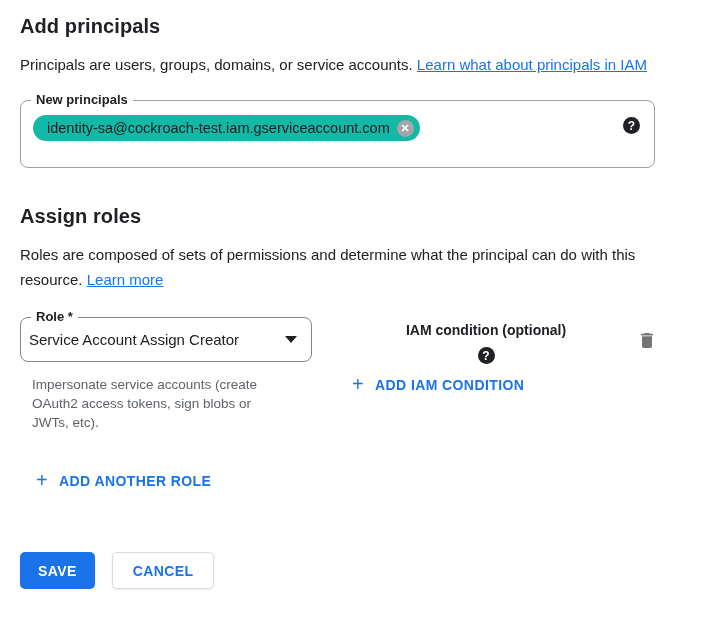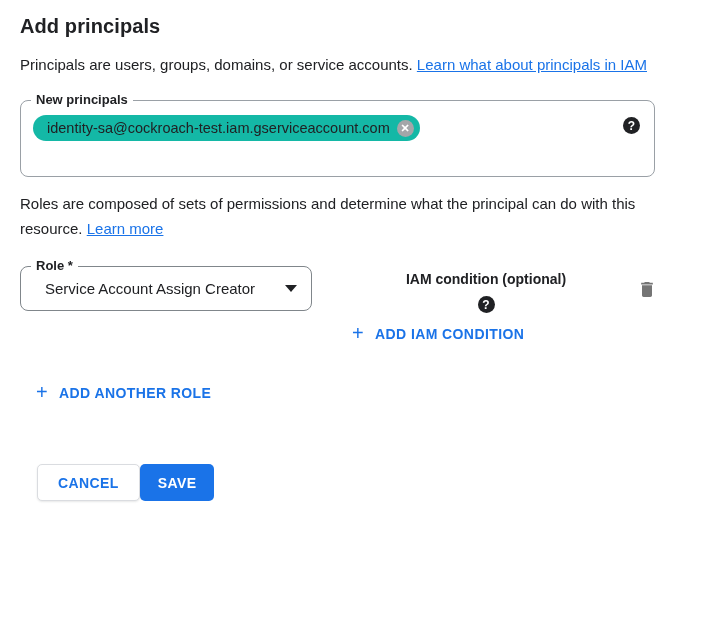--- a/index.html
+++ b/index.html
@@ -28,21 +28,21 @@
   
   .outlined-field { position: relative; border: 1px solid #9aa0a6; border-radius: 8px; }
   .field-label {
     position: absolute; top: -8px; left: 10px;
     background: #ffffff; padding: 0 5px;
     font-size: 13px; font-weight: 700; color: #202124; line-height: 14px;
     white-space: nowrap;
   }
 
   .principals-field {
-    margin-top: 23px; width: 635px; height: 77px;
+    margin-top: 23px; width: 635px; height: 68px;
     padding: 14px 14px 0 12px;
     display: flex; align-items: flex-start;
   }
   .chip {
     display: inline-flex; align-items: center;
     background: #14b8a6; border-radius: 14px;
     height: 26px; padding: 0 6px 0 14px;
     font-size: 14.5px; color: #202124; max-width: 460px;
   }
   .chip-label { white-space: nowrap; }
@@ -61,21 +61,21 @@
     flex: 0 0 auto; cursor: default;
   }
   .principals-field .help-icon { margin-left: auto; margin-top: 2px; }
 
   
   .role-row { display: flex; align-items: flex-start; margin-top: 25px; width: 655px; }
   .role-col { width: 292px; flex: 0 0 auto; }
   .role-field {
     height: 45px; border-color: #80868b;
     display: flex; align-items: center; justify-content: space-between;
-    padding: 0 14px 0 24px; cursor: pointer;
+    padding: 0 14px 0 8px; cursor: pointer;
   }
   .role-value { font-size: 15px; color: #202124; white-space: nowrap; }
   .dropdown-arrow {
     width: 0; height: 0;
     border-left: 6px solid transparent; border-right: 6px solid transparent;
     border-top: 7px solid #202124;
   }
   .role-helper {
     margin: 13px 0 0 12px; width: 258px;
     font-size: 13.5px; line-height: 19px; color: #5f6368;
@@ -126,31 +126,33 @@
 
   <div class="outlined-field principals-field">
     <span class="field-label">New principals</span>
     <span class="chip">
       <span class="chip-label">identity-sa@cockroach-test.iam.gserviceaccount.com</span>
       <span class="chip-close">✕</span>
     </span>
     <span class="help-icon">?</span>
   </div>
 
+  <h1 class="section-title" id="assign-roles-title">Assign roles</h1>
 
   <p class="desc"><span>Roles are composed of sets of permissions and determine what the principal can do with this resource.</span> <a class="inline-link">Learn more</a></p>
 
   <div class="role-row">
 
     <div class="role-col">
       <div class="outlined-field role-field">
         <span class="field-label">Role *</span>
         <span class="role-value">Service Account Assign Creator</span>
         <span class="dropdown-arrow"></span>
       </div>
+      <div class="role-helper">Impersonate service accounts (create OAuth2 access tokens, sign blobs or JWTs, etc).</div>
     </div>
 
     <div class="iam-col">
       <div class="iam-label-row">
         <span class="iam-label">IAM condition (optional)</span>
         <span class="help-icon">?</span>
       </div>
       <button class="text-button add-iam-btn">
         <span class="plus-glyph">+</span>
         <span>ADD IAM CONDITION</span>
@@ -166,17 +168,17 @@
     </button>
 
   </div>
 
   <button class="text-button add-role-btn">
     <span class="plus-glyph">+</span>
     <span>ADD ANOTHER ROLE</span>
   </button>
 
   <div class="footer">
+    <button class="btn btn-primary">SAVE</button>
     <button class="btn btn-secondary">CANCEL</button>
-    <button class="btn btn-primary">SAVE</button>
   </div>
 
 </div>
 
 </body></html>

